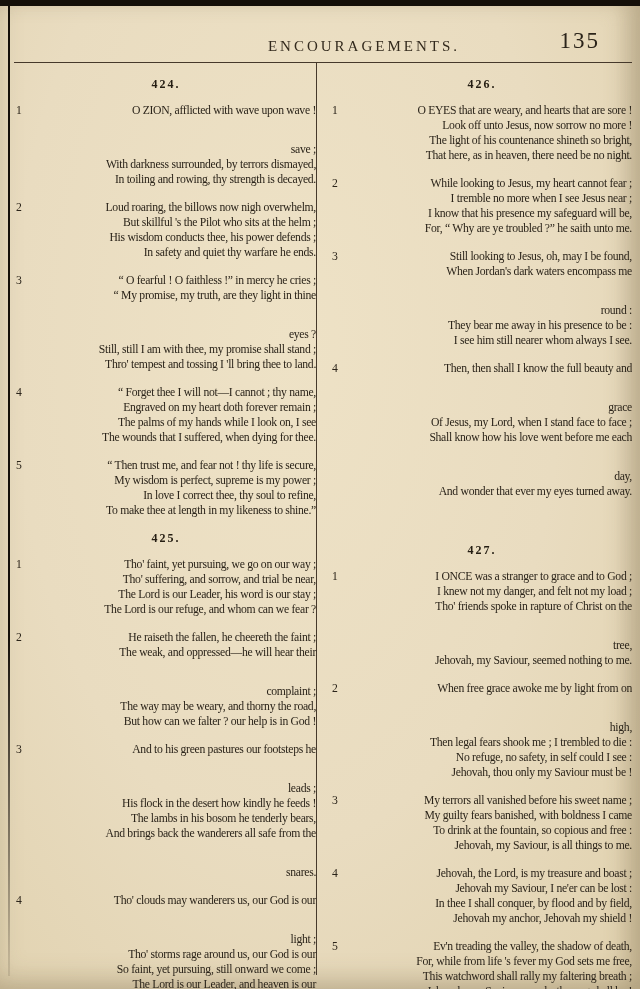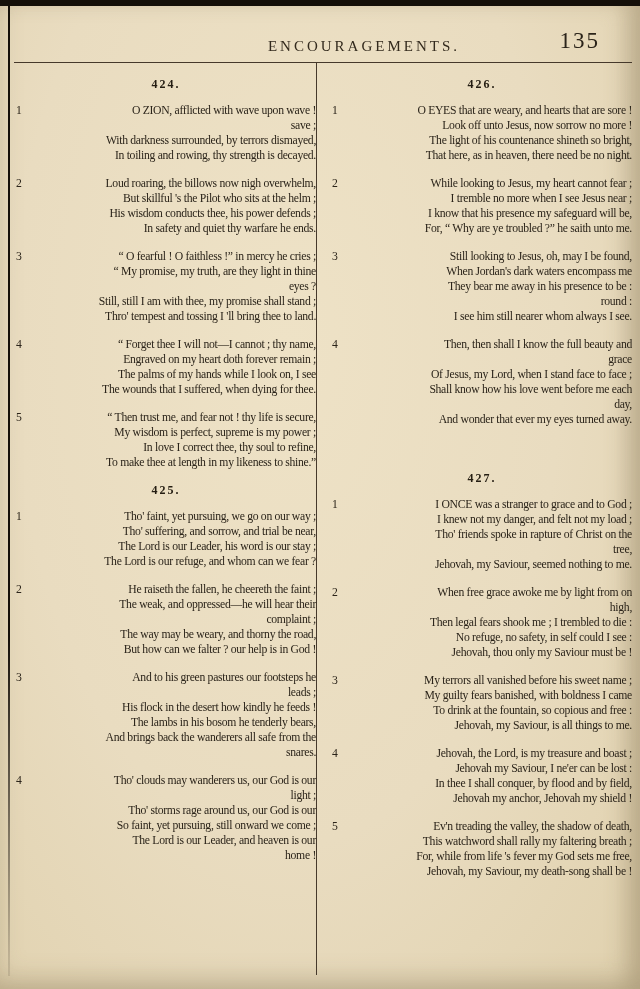--- a/index.html
+++ b/index.html
@@ -54,21 +54,21 @@
   .verse { display: flex; margin: 0 0 13px 0; }
   .verse-num {
     width: 14px; flex: 0 0 14px; font-size: 11.7px; line-height: 15px;
     color: #2b241a;
   }
   .verse-body { flex: 1; min-width: 0; text-align: right; }
   .line {
     font-size: 11.7px; line-height: 15px; letter-spacing: -0.3px;
     white-space: nowrap; color: #2b241a;
   }
-  .line.wrap { padding-left: 18px; }
+  .line.wrap { padding-left: 18px; margin-top: 24px; }
 </style>
 </head>
 <body>
 
 <div class="page" style="color: rgb(43, 36, 26);">
   <div class="top-bar"></div>
   <div class="left-edge"></div>
 
   <div class="running-head">ENCOURAGEMENTS.</div>
   <div class="page-number">135</div>
@@ -191,22 +191,22 @@
               <div class="line">I tremble no more when I see Jesus near ;</div>
               <div class="line">I know that his presence my safeguard will be,</div>
               <div class="line">For, “ Why are ye troubled ?” he saith unto me.</div>
             </div>
           </div>
           <div class="verse">
             <span class="verse-num">3</span>
             <div class="verse-body">
               <div class="line">Still looking to Jesus, oh, may I be found,</div>
               <div class="line">When Jordan's dark waters encompass me</div>
+              <div class="line wrap">round :</div>
               <div class="line">They bear me away in his presence to be :</div>
-              <div class="line wrap">round :</div>
               <div class="line">I see him still nearer whom always I see.</div>
             </div>
           </div>
           <div class="verse">
             <span class="verse-num">4</span>
             <div class="verse-body">
               <div class="line">Then, then shall I know the full beauty and</div>
               <div class="line wrap">grace</div>
               <div class="line">Of Jesus, my Lord, when I stand face to face ;</div>
               <div class="line">Shall know how his love went before me each</div>
@@ -252,21 +252,21 @@
               <div class="line">Jehovah, the Lord, is my treasure and boast ;</div>
               <div class="line">Jehovah my Saviour, I ne'er can be lost :</div>
               <div class="line">In thee I shall conquer, by flood and by field,</div>
               <div class="line">Jehovah my anchor, Jehovah my shield !</div>
             </div>
           </div>
           <div class="verse">
             <span class="verse-num">5</span>
             <div class="verse-body">
               <div class="line">Ev'n treading the valley, the shadow of death,</div>
+              <div class="line">For, while from life 's fever my God sets me free,</div>
               <div class="line">This watchword shall rally my faltering breath ;</div>
-              <div class="line">For, while from life 's fever my God sets me free,</div>
               <div class="line">Jehovah, my Saviour, my death-song shall be !</div>
             </div>
           </div>
         </section>
       </div>
   </div>
 </div>
 
 </body></html>

